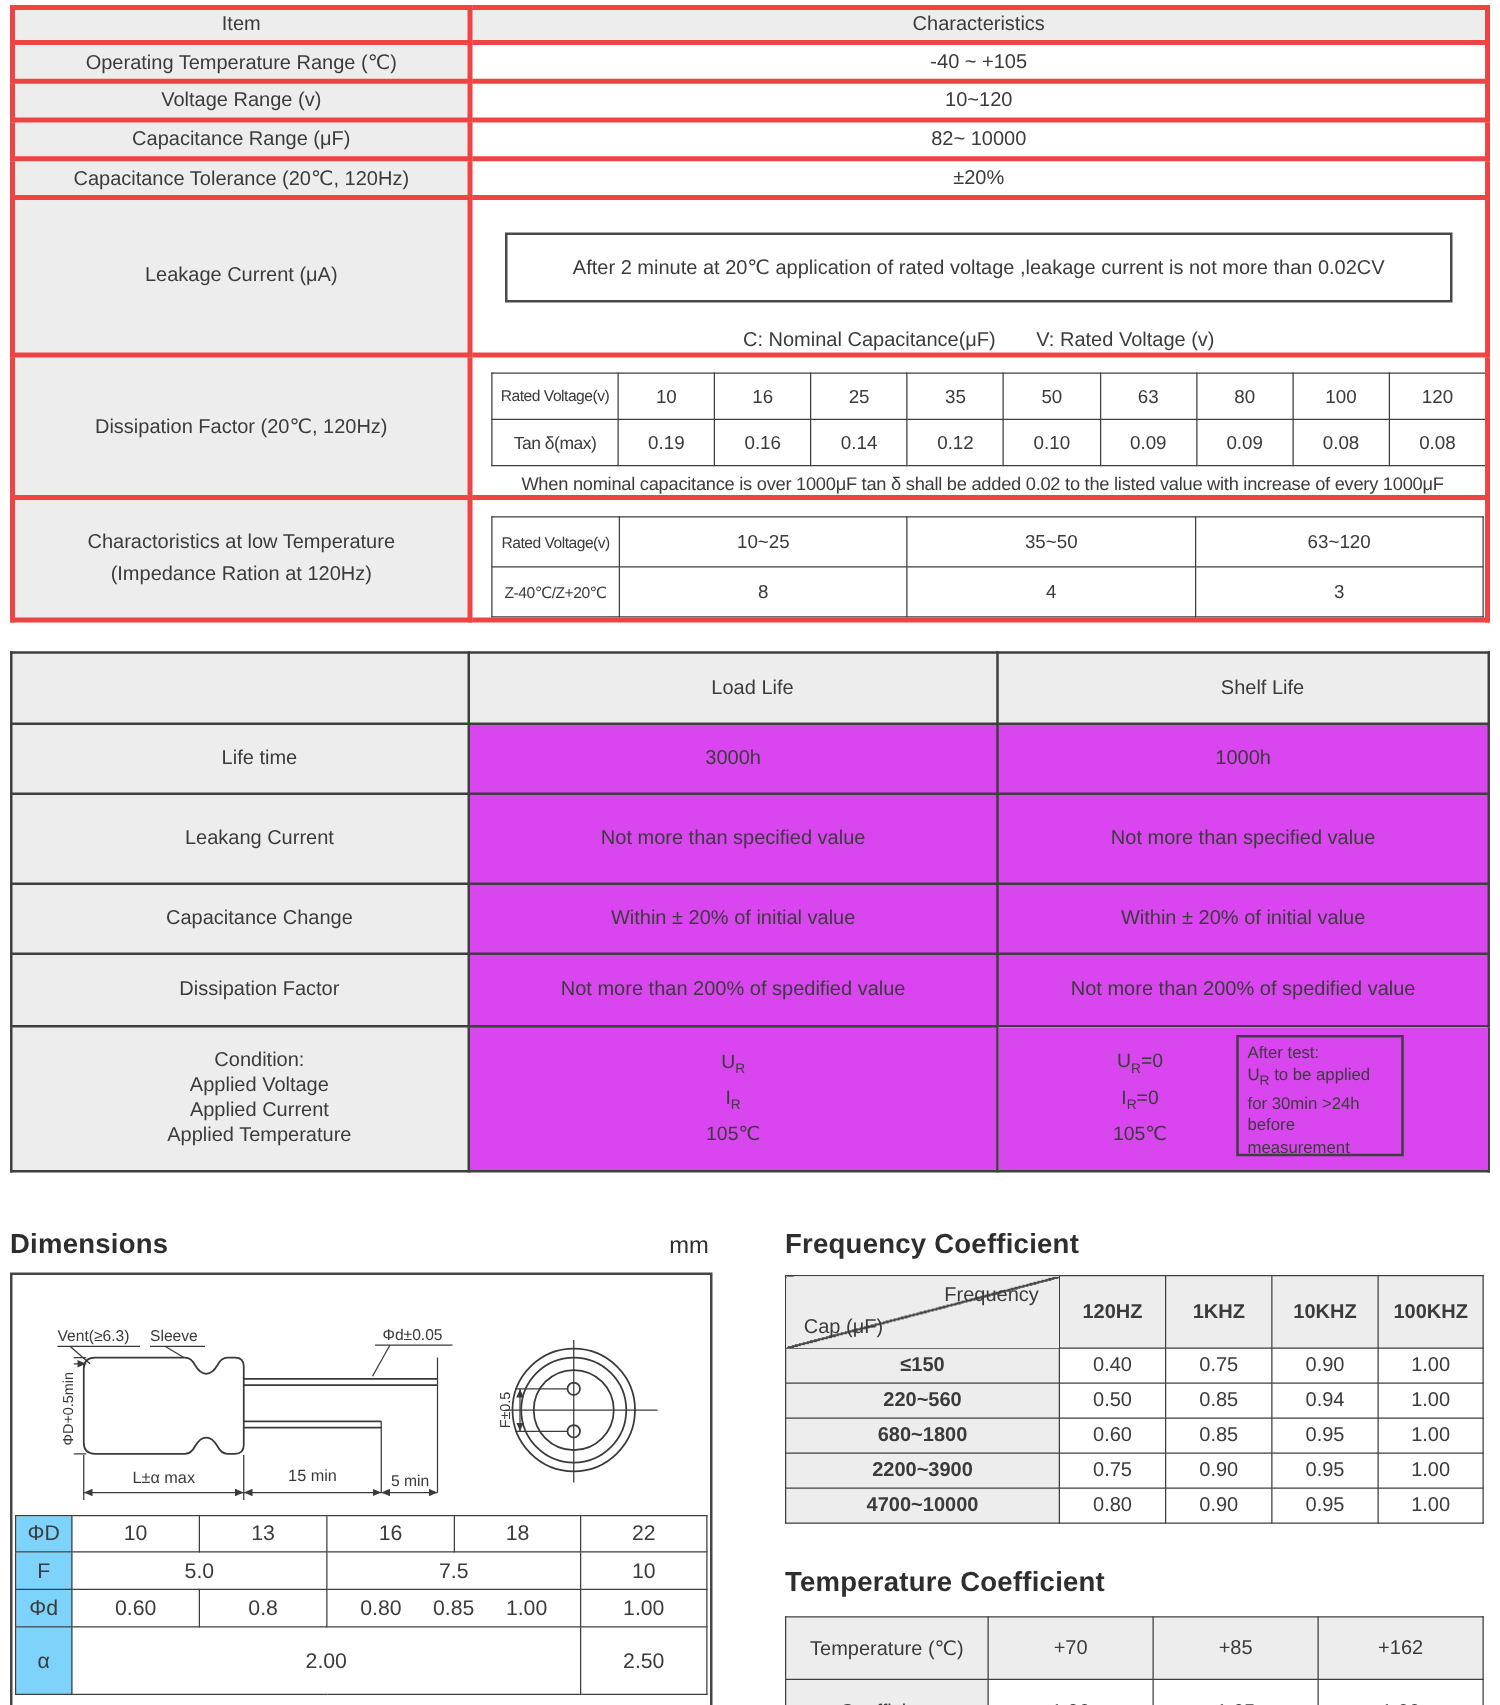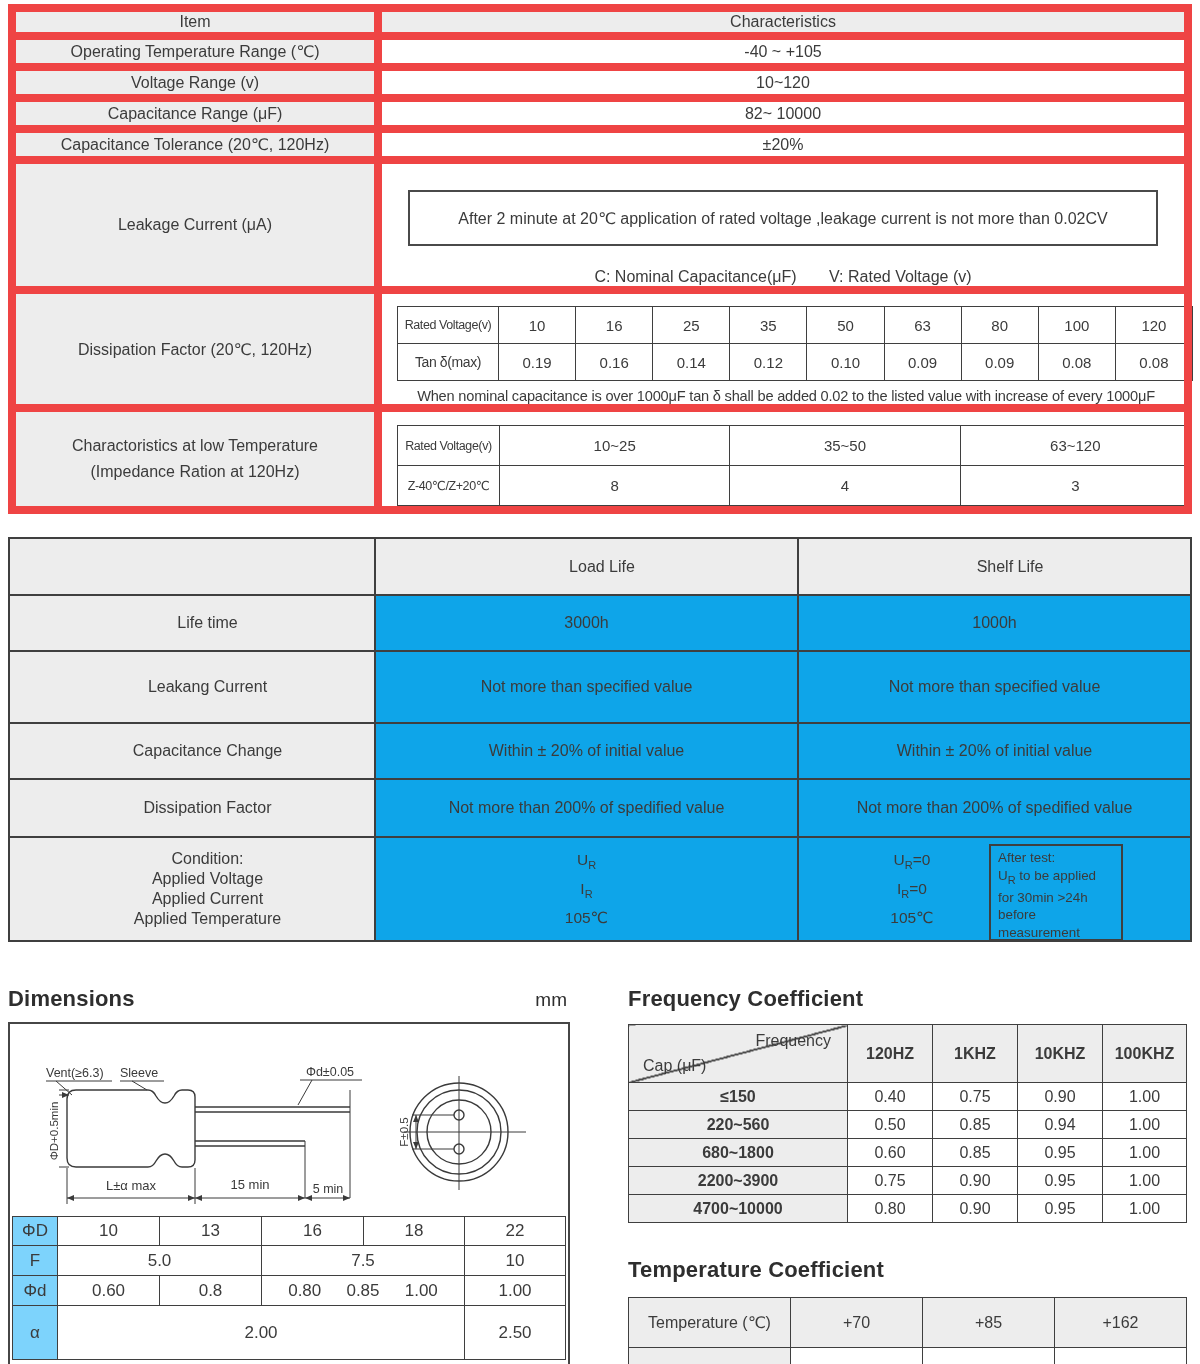--- a/index.html
+++ b/index.html
@@ -11,21 +11,21 @@
     -webkit-font-smoothing:antialiased;
   }
   .page { padding:4px 8px 0 8px; }
 
   
   table { border-collapse:collapse; table-layout:fixed; }
   td { vertical-align:middle; }
 
   
   .spec { width:1184px; }
-  .spec td { border:8px solid #ef4444; text-align:center; font-size:16px; }
+  .spec td { border:4px solid #ef4444; text-align:center; font-size:16px; }
   .spec td.lbl { background:#ededed; }
   .spec td.val { background:#ffffff; }
 
   .lk-cell { padding:0; }
   .lk-box {
     margin:26px 26px 0 26px; border:2px solid #4a4a4a;
     height:56px; display:flex; align-items:center; justify-content:center;
     font-size:16px;
   }
   .lk-note { margin-top:22px; font-size:16px; }
@@ -33,21 +33,21 @@
 
   .mini { margin:12px 0 0 15px; }
   .mini td { border:1.6px solid #3f3f3f; text-align:center; font-size:15px; background:#fff; }
   .mini td.mlbl { font-size:12.5px; letter-spacing:-0.4px; padding:0 1px; }
   .diss-note { margin-top:7px; font-size:14.6px; letter-spacing:-0.2px; text-align:center; padding-left:6px; }
 
   
   .life { width:1184px; margin-top:23px; }
   .life td { border:2px solid #3f3f3f; text-align:center; font-size:16px; }
   .life td.lbl, .life td.hdr { background:#ededed;padding-left:32px; }
-  .life td.val { background:#0ea5e9; }
+  .life td.val { background:#d946ef; }
   .cond-label div { line-height:20px; }
   .cond-lines div { line-height:24px; font-size:15.5px; }
   sub { font-size:11px; }
   .shelf-cell { position:relative; padding:0; }
   .shelf-lines {
     position:absolute; left:58px; top:50%; transform:translateY(-50%);
     width:110px; text-align:center;
   }
   .shelf-lines div { line-height:24px; font-size:15.5px; }
   .after-box {
@@ -242,21 +242,21 @@
     <tr style="height:56px">
       <td class="lbl">Capacitance Change</td>
       <td class="val">Within ± 20% of initial value</td>
       <td class="val">Within ± 20% of initial value</td>
     </tr>
     <tr style="height:58px">
       <td class="lbl">Dissipation Factor</td>
       <td class="val">Not more than 200% of  spedified value</td>
       <td class="val">Not more than 200% of  spedified value</td>
     </tr>
-    <tr style="height:104px">
+    <tr style="height:116px">
       <td class="lbl cond-label">
         <div>Condition:</div>
         <div>Applied Voltage</div>
         <div>Applied Current</div>
         <div>Applied Temperature</div>
       </td>
       <td class="val cond-lines">
         <div><span>U</span><sub>R</sub></div>
         <div><span>I</span><sub>R</sub></div>
         <div>105℃</div>

